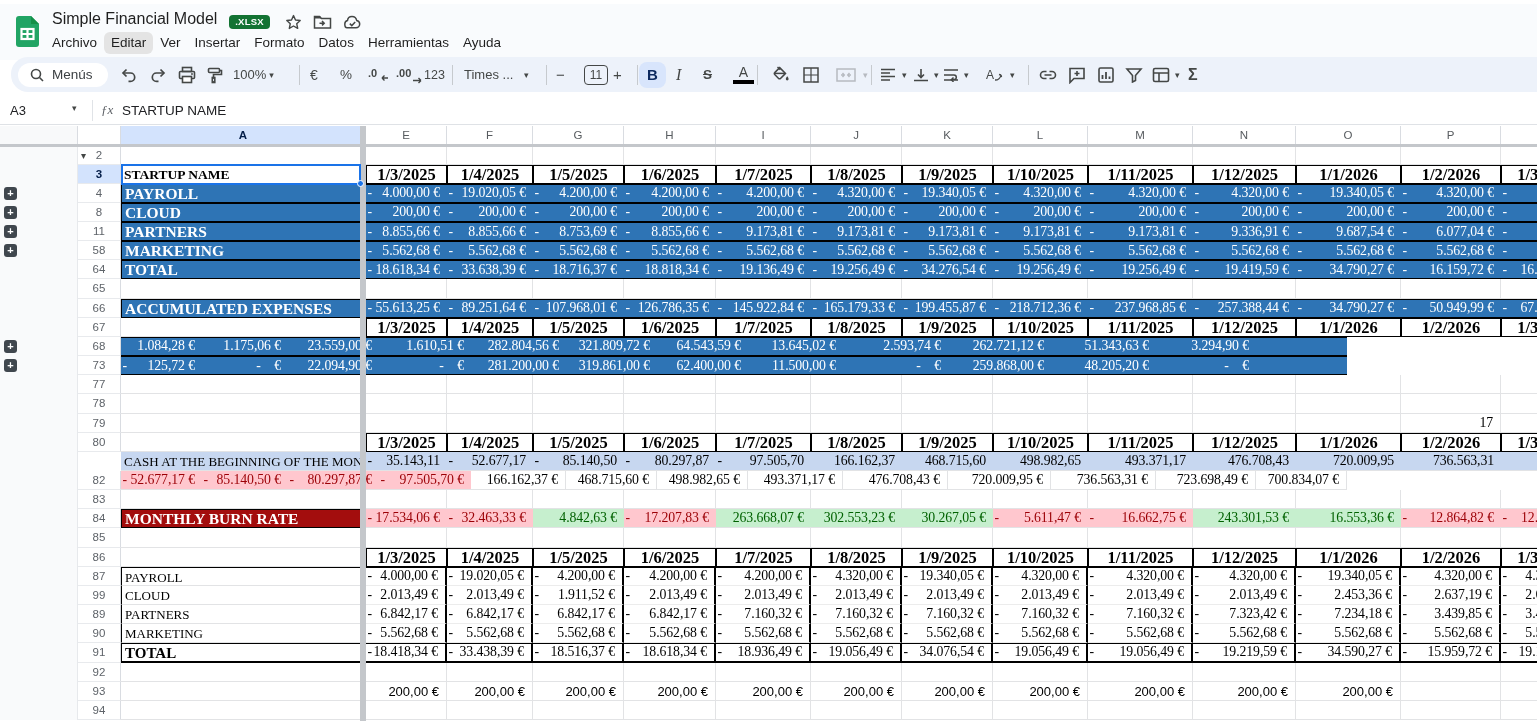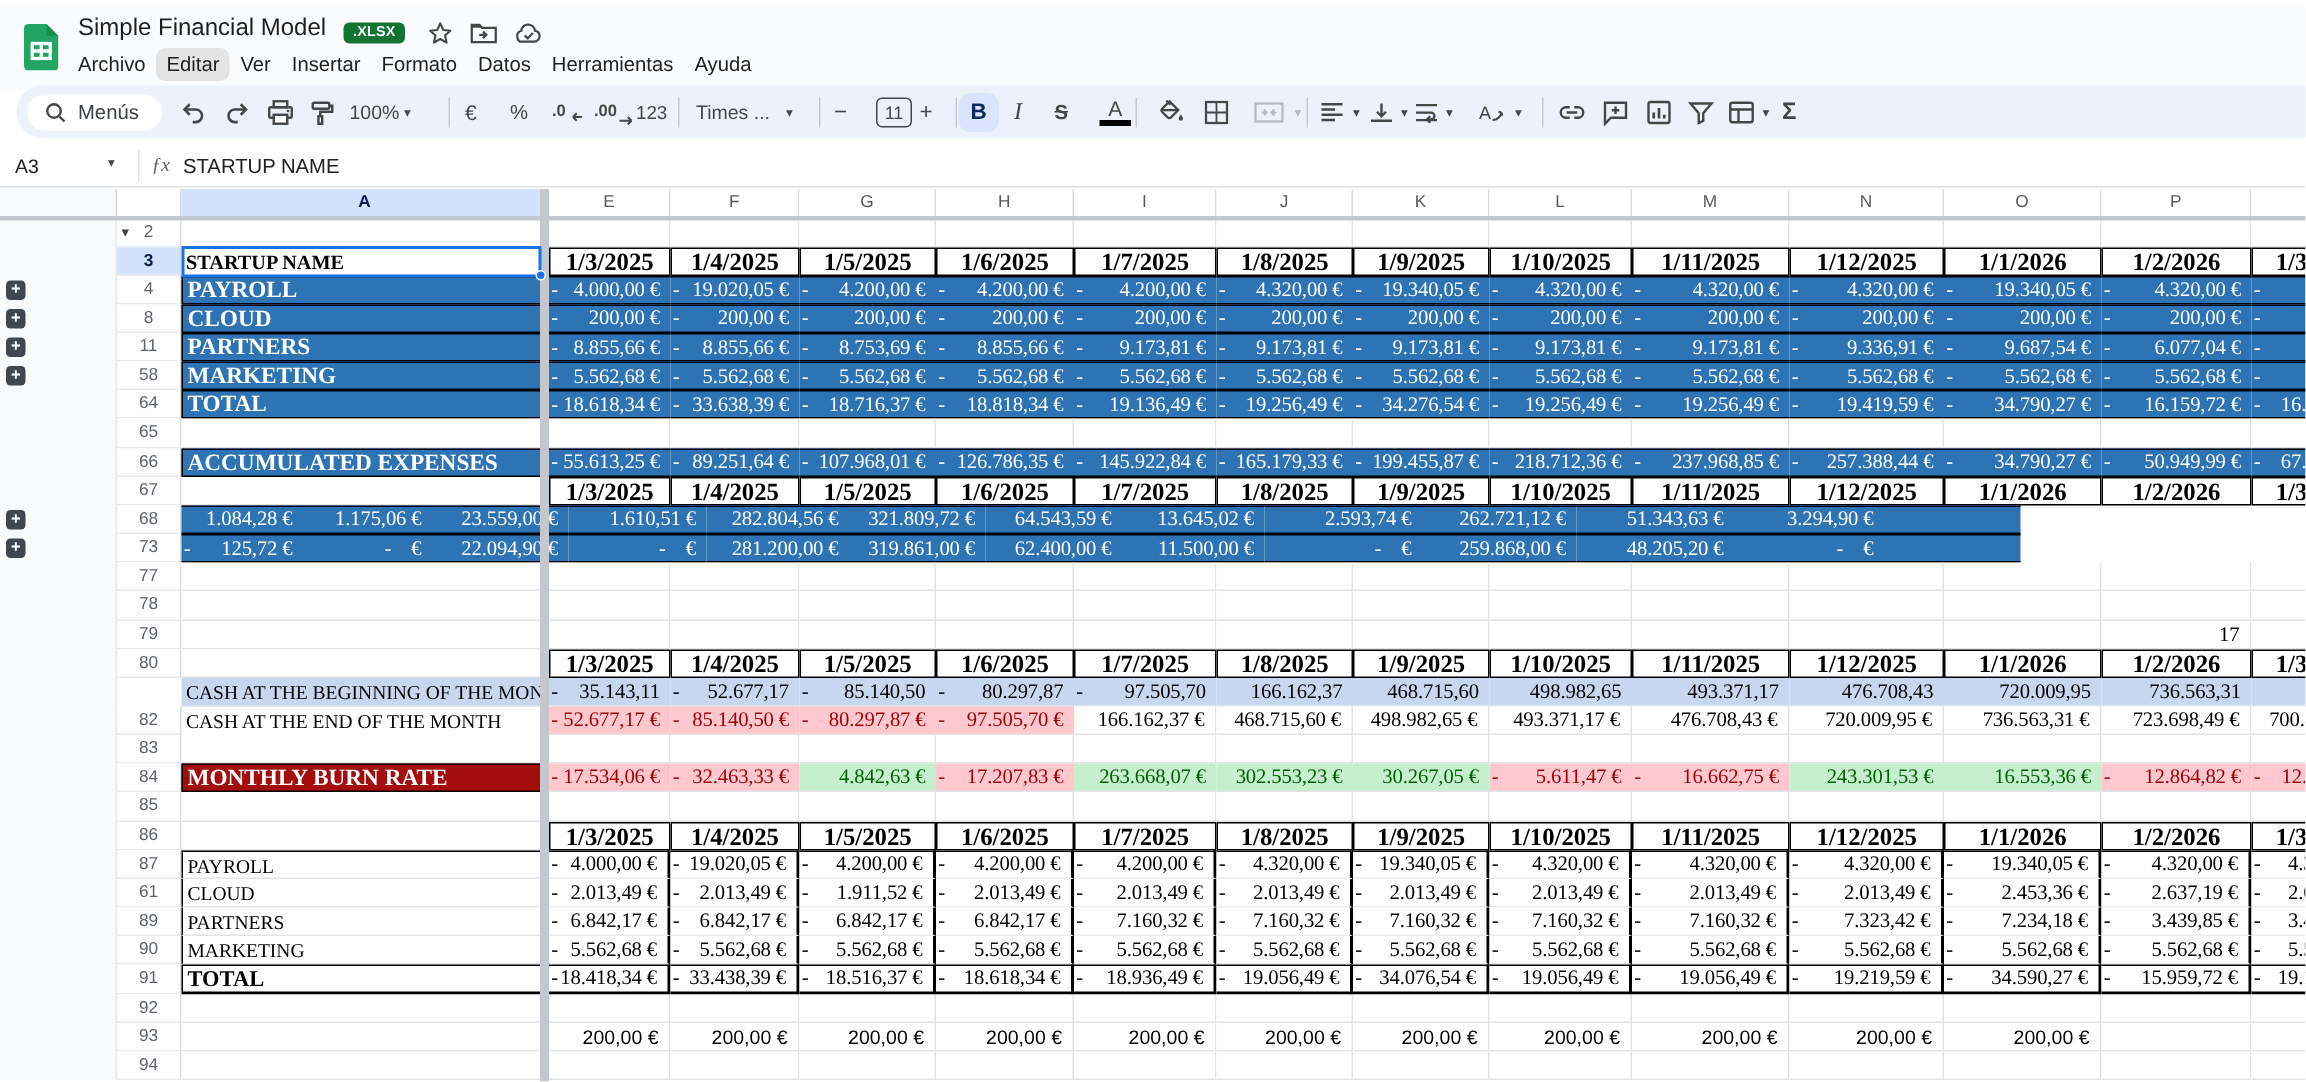--- a/index.html
+++ b/index.html
@@ -968,21 +968,20 @@
           <span class="v">720.009,95</span>
         </div>
         <div class="c num lblue blk" style="width:100px;">
           <span class="v">736.563,31</span>
         </div>
         <div class="c num lblue blk" style="width:91px;"></div>
       </div>
 <div class="row r82">
         <div class="c g" style="width:78px;"></div>
         <div class="c rn" style="width:43px;"><span>82</span></div>
-        <div class="c a lab81" style="width:245px;">CASH AT THE END OF THE MONTH</div>
         <div class="c num pink red" style="width:81px;">
           <span class="mn">-</span>
           <span class="v">52.677,17&nbsp;€</span>
         </div>
         <div class="c num pink red" style="width:86px;">
           <span class="mn">-</span>
           <span class="v">85.140,50&nbsp;€</span>
         </div>
         <div class="c num pink red" style="width:91px;">
           <span class="mn">-</span>
@@ -1177,21 +1176,21 @@
           <span class="mn">-</span>
           <span class="v">4.320,00&nbsp;€</span>
         </div>
         <div class="c num blk vb" style="width:91px;">
           <span class="mn">-</span>
           <span class="v">4.320,00&nbsp;€</span>
         </div>
       </div>
 <div class="row r88">
         <div class="c g" style="width:78px;"></div>
-        <div class="c rn" style="width:43px;"><span>61</span></div>
+        <div class="c rn" style="width:43px;"><span>99</span></div>
         <div class="c a lab2" style="width:245px;">CLOUD</div>
         <div class="c num blk vb" style="width:81px;">
           <span class="mn">-</span>
           <span class="v">2.013,49&nbsp;€</span>
         </div>
         <div class="c num blk vb" style="width:86px;">
           <span class="mn">-</span>
           <span class="v">2.013,49&nbsp;€</span>
         </div>
         <div class="c num blk vb" style="width:91px;">

